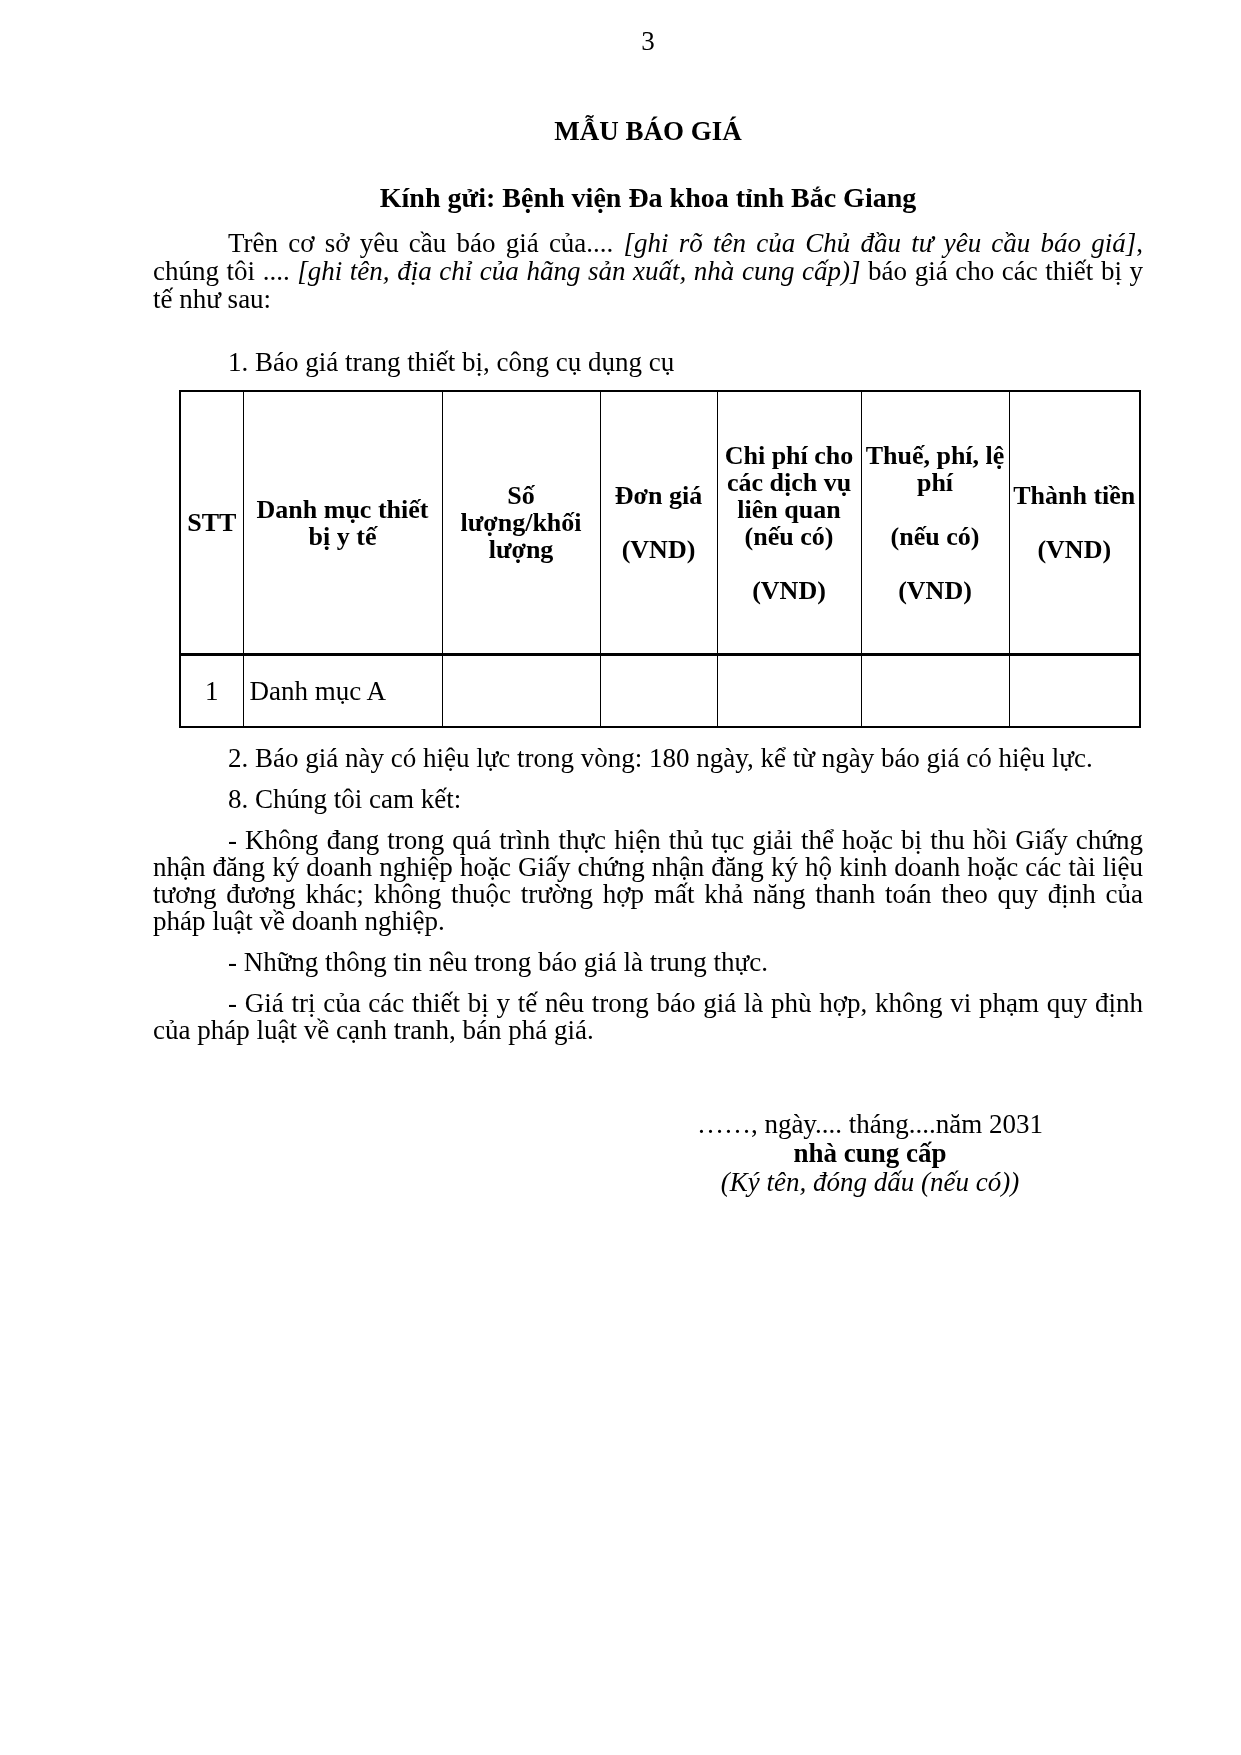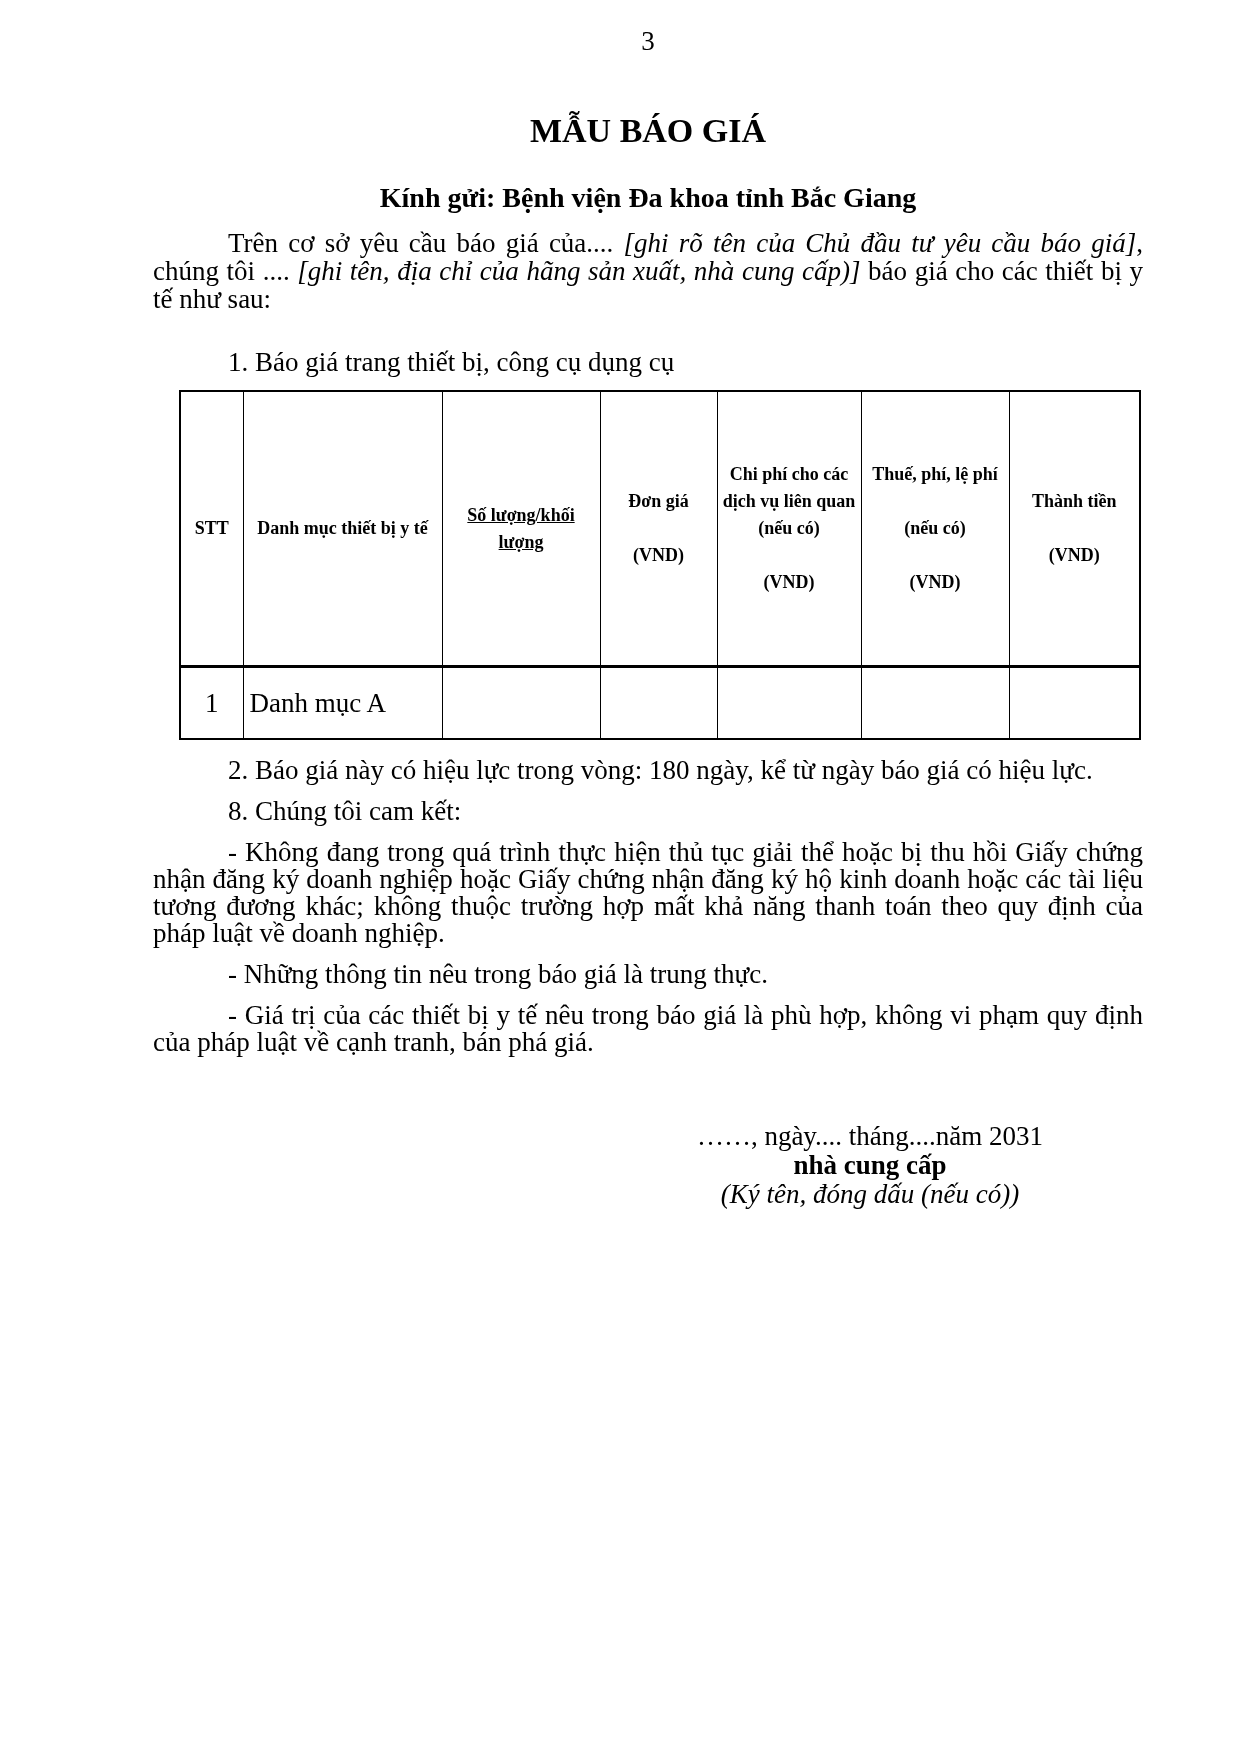--- a/index.html
+++ b/index.html
@@ -4,38 +4,38 @@
 <style>
   html,body{margin:0;padding:0;background:#ffffff;}
   .page{
     width:1241px;height:1755px;box-sizing:border-box;
     background:#ffffff;color:#000000;position:relative;
     padding:0 98px 0 153px;
     font-family:"Liberation Serif","DejaVu Serif",serif;
     font-size:27px;line-height:27px;overflow:hidden;
   }
   .pageno{padding-top:28px;text-align:center;}
-  .doc-title{margin:60px 0 0;text-align:center;font-size:34px;font-weight:bold;line-height:32px;}
+  .doc-title{margin:60px 0 0;text-align:center;font-size:27px;font-weight:bold;line-height:32px;}
   .salutation{margin-top:36px;text-align:center;font-weight:bold;font-size:28px;line-height:30px;}
   .para{margin:0;}
   .intro{margin-top:16px;text-align:justify;text-indent:75px;line-height:28px;}
   .it{font-style:italic;}
   .section-heading{margin-top:36px;text-indent:75px;}
   table.quote{
     border-collapse:collapse;table-layout:fixed;
     margin:14px 0 0 26px;width:960px;
   }
   table.quote th,table.quote td{border:1px solid #000;}
   table.quote{border:2px solid #000;}
   table.quote thead th{
     height:257px;vertical-align:middle;text-align:center;
-    font-weight:bold;font-size:18px;line-height:27px;
+    font-weight:bold;font-size:26px;line-height:27px;
     padding:2px 4px;border-bottom:3px solid #000;margin-top:32px;
   }
-  table.quote thead th.c-soluong{padding:8px 14px;text-decoration:underline;}
+  table.quote thead th.c-soluong{padding:2px 14px;}
   table.quote thead th.c-thanhtien{padding:2px 1px;}
   .seg+.seg{margin-top:27px;}
   table.quote tbody td{
     height:66px;vertical-align:middle;padding:2px 6px;font-size:27px;
   }
   td.c-center{text-align:center;}
   td.c-left{text-align:left;}
   .p-validity{margin-top:17px;text-indent:75px;}
   .p-commit{margin-top:14px;text-indent:75px;}
   .p-bullet{margin-top:14px;text-indent:75px;text-align:justify;line-height:27px;}

